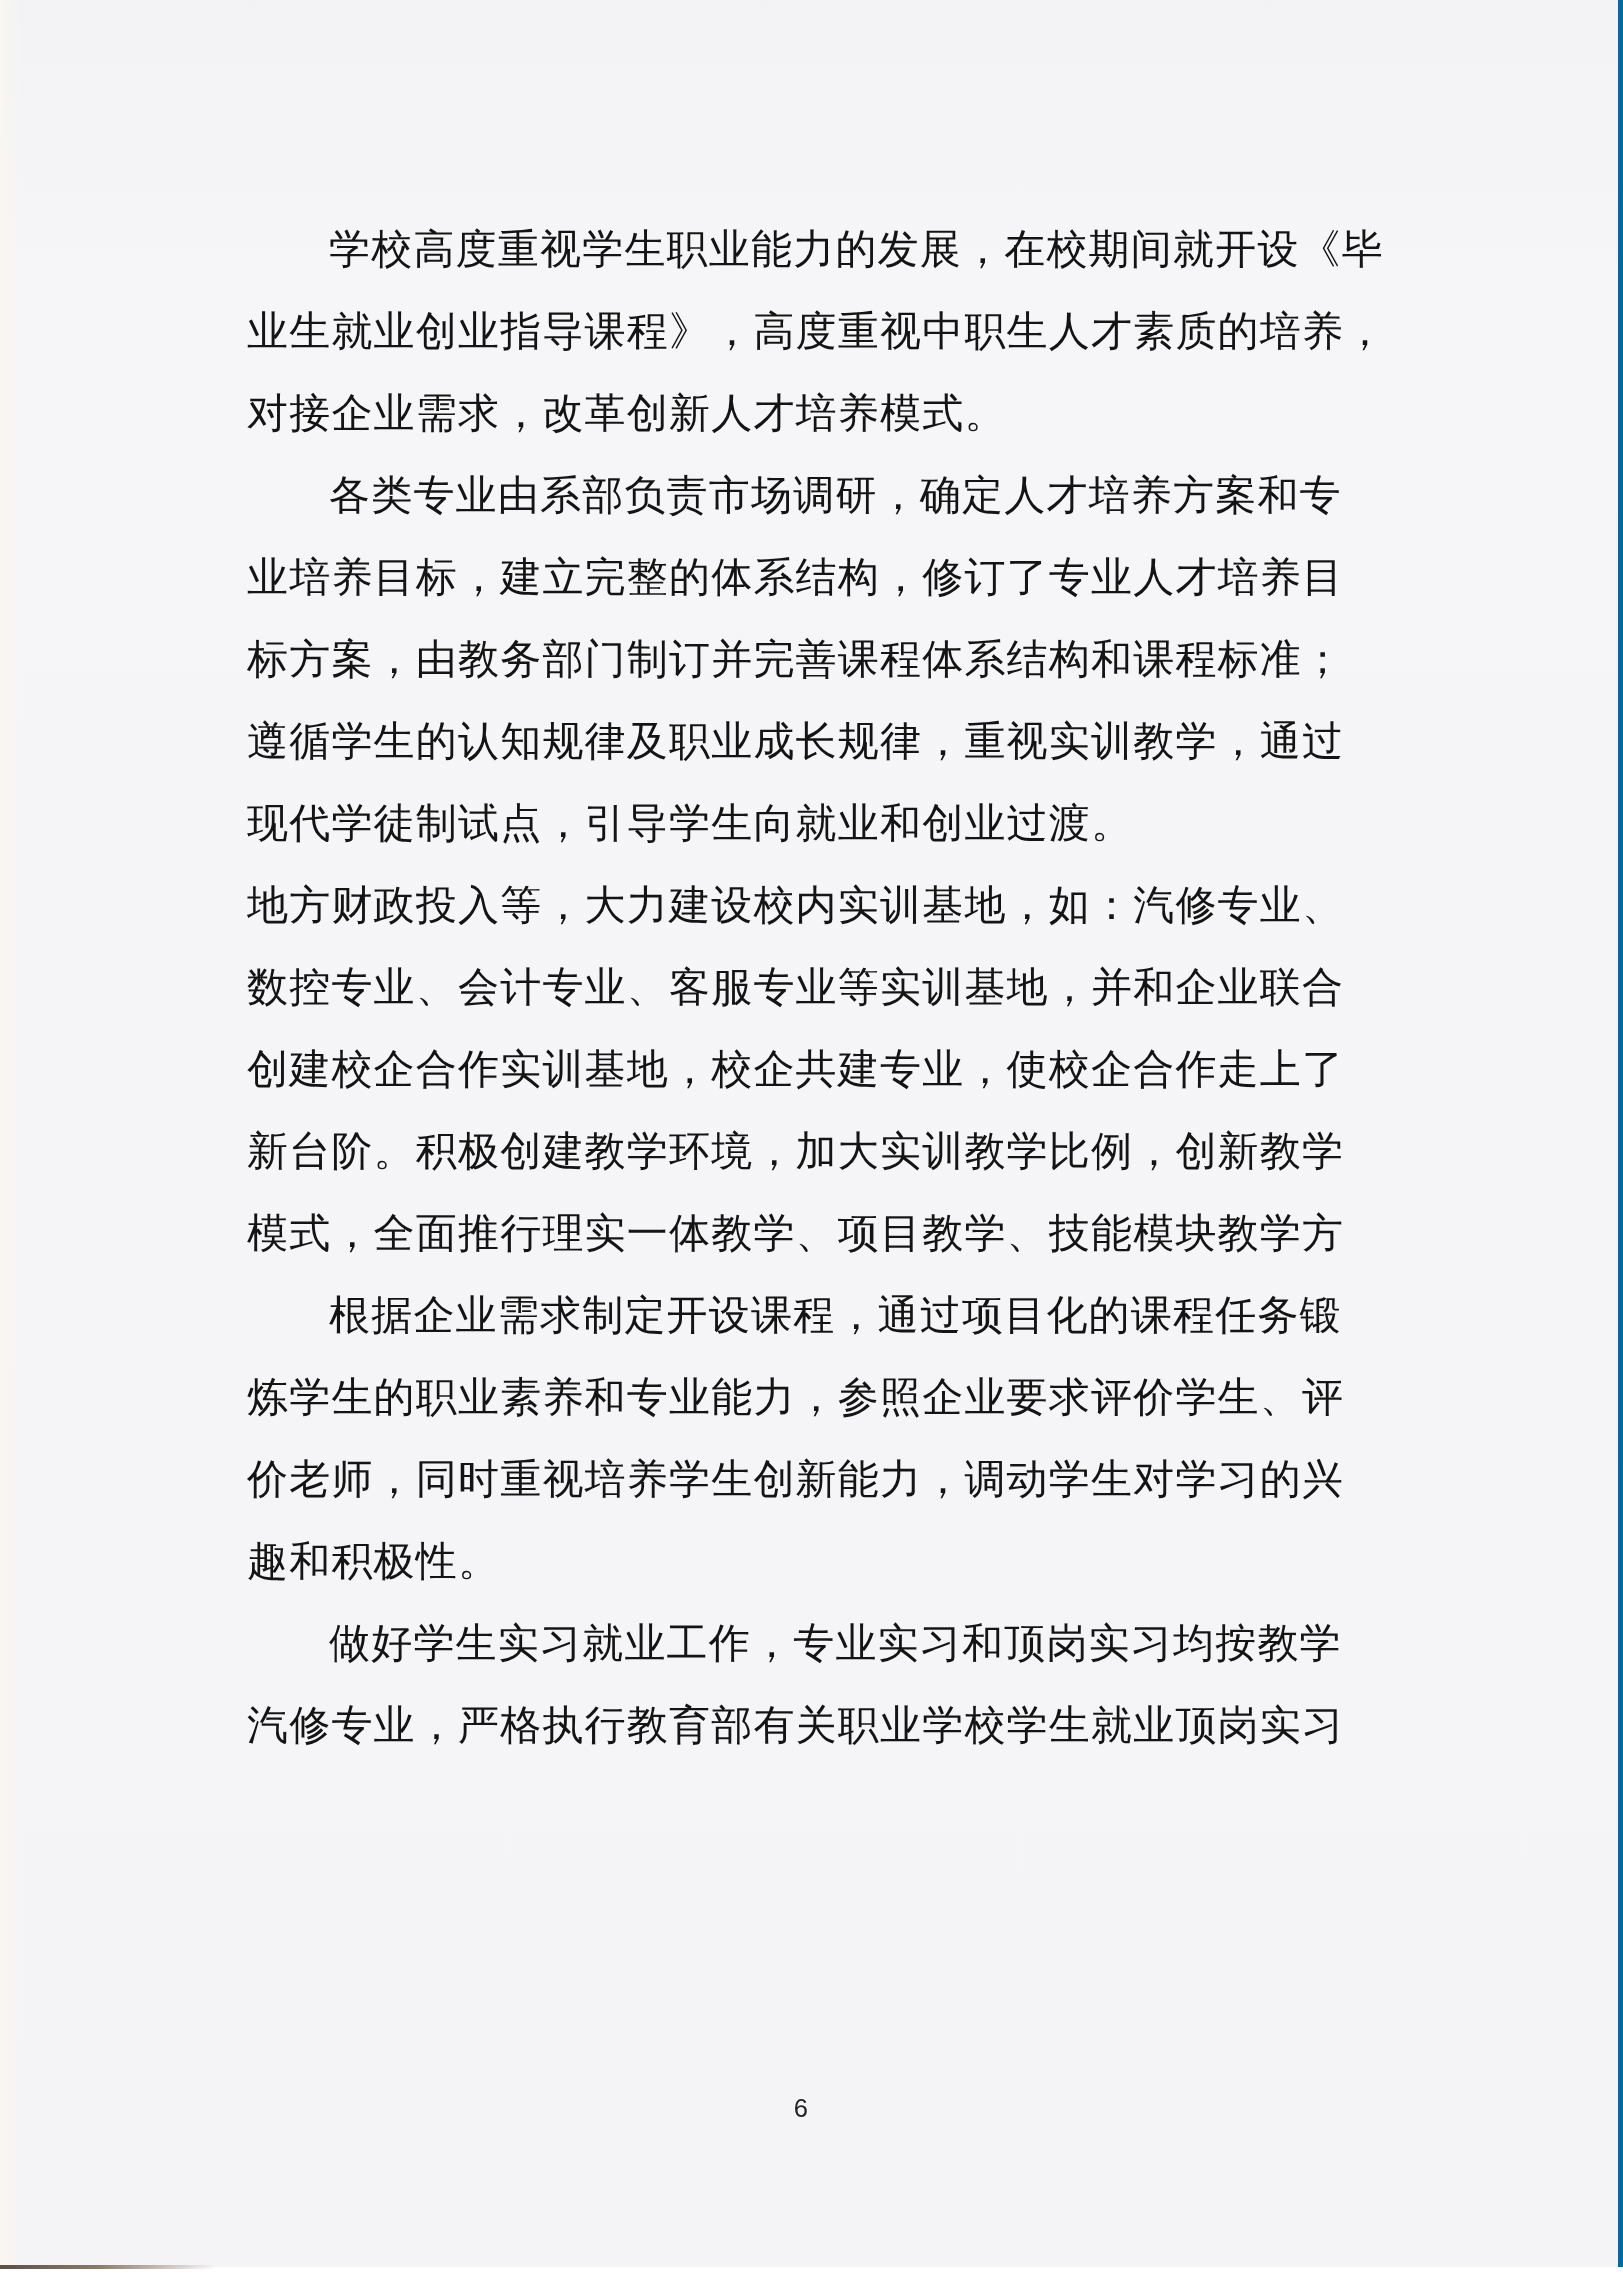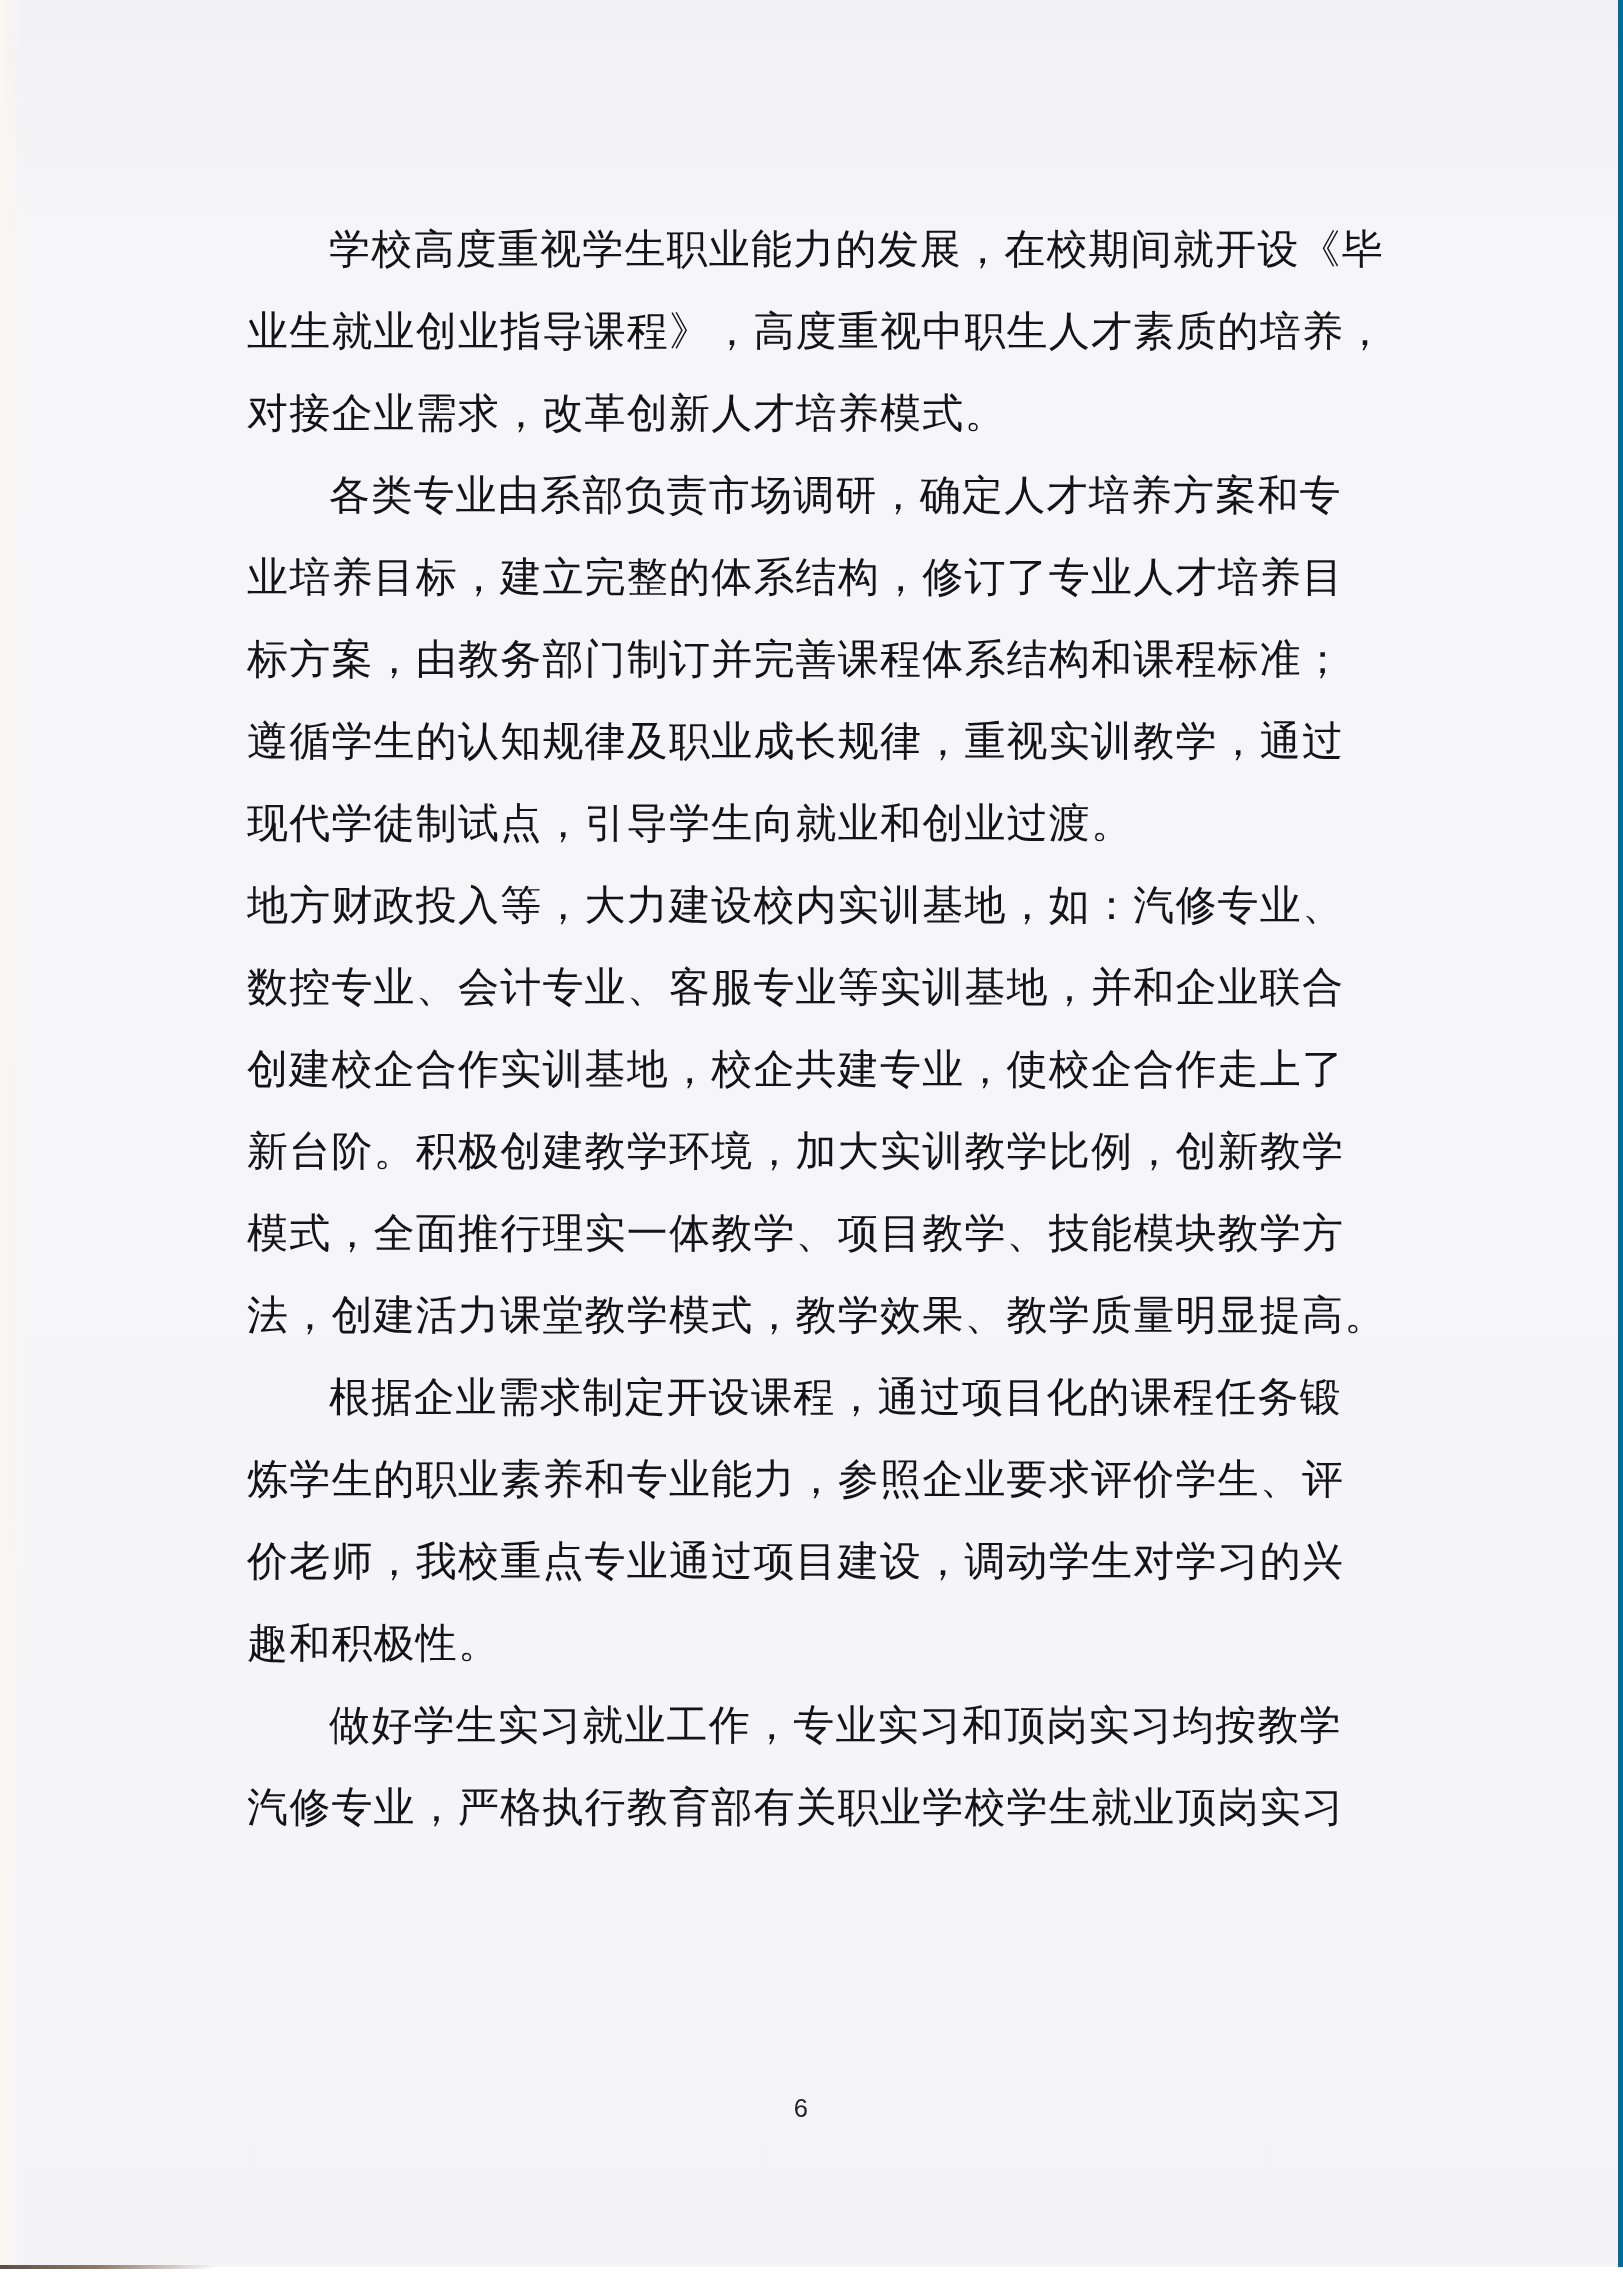--- a/index.html
+++ b/index.html
@@ -98,27 +98,26 @@
       <span class="line">遵循学生的认知规律及职业成长规律，重视实训教学，通过</span>
       <span class="line">现代学徒制试点，引导学生向就业和创业过渡。</span>
     </div>
 
     <div>
       <span class="line">地方财政投入等，大力建设校内实训基地，如：汽修专业、</span>
       <span class="line">数控专业、会计专业、客服专业等实训基地，并和企业联合</span>
       <span class="line">创建校企合作实训基地，校企共建专业，使校企合作走上了</span>
       <span class="line">新台阶。积极创建教学环境，加大实训教学比例，创新教学</span>
       <span class="line">模式，全面推行理实一体教学、项目教学、技能模块教学方</span>
-      <span class="line">法，创建活力课堂教学模式，教学效果、教学质量明显提高。</span>
     </div>
 
     <div>
       <span class="line indent">根据企业需求制定开设课程，通过项目化的课程任务锻</span>
       <span class="line">炼学生的职业素养和专业能力，参照企业要求评价学生、评</span>
-      <span class="line">价老师，我校重点专业通过项目建设，调动学生对学习的兴</span>
+      <span class="line">价老师，同时重视培养学生创新能力，调动学生对学习的兴</span>
       <span class="line">趣和积极性。</span>
     </div>
 
     <div>
       <span class="line indent">做好学生实习就业工作，专业实习和顶岗实习均按教学</span>
       <span class="line">汽修专业，严格执行教育部有关职业学校学生就业顶岗实习</span>
     </div>
   </div>
 
   <div class="page-number">6</div>

